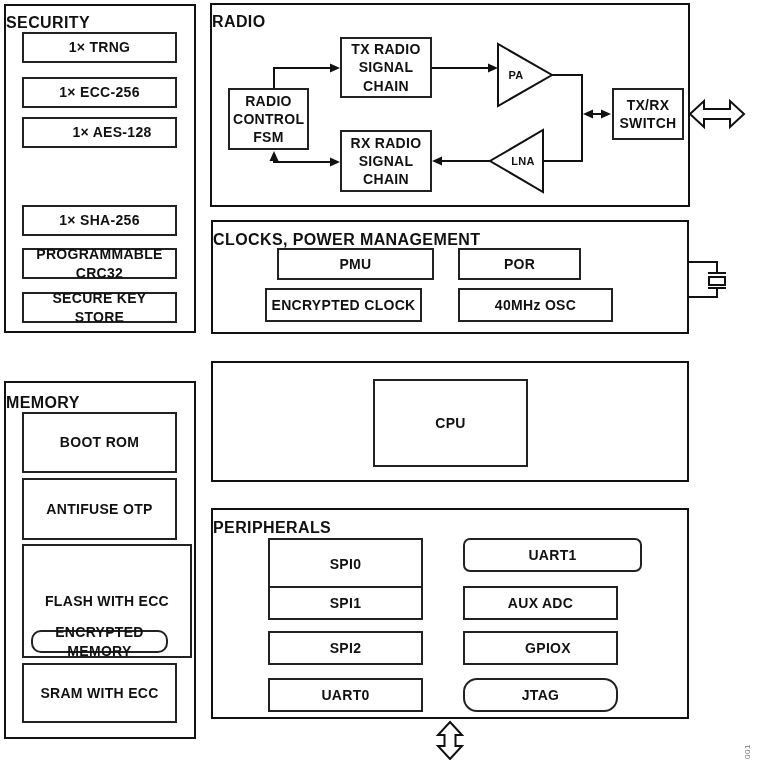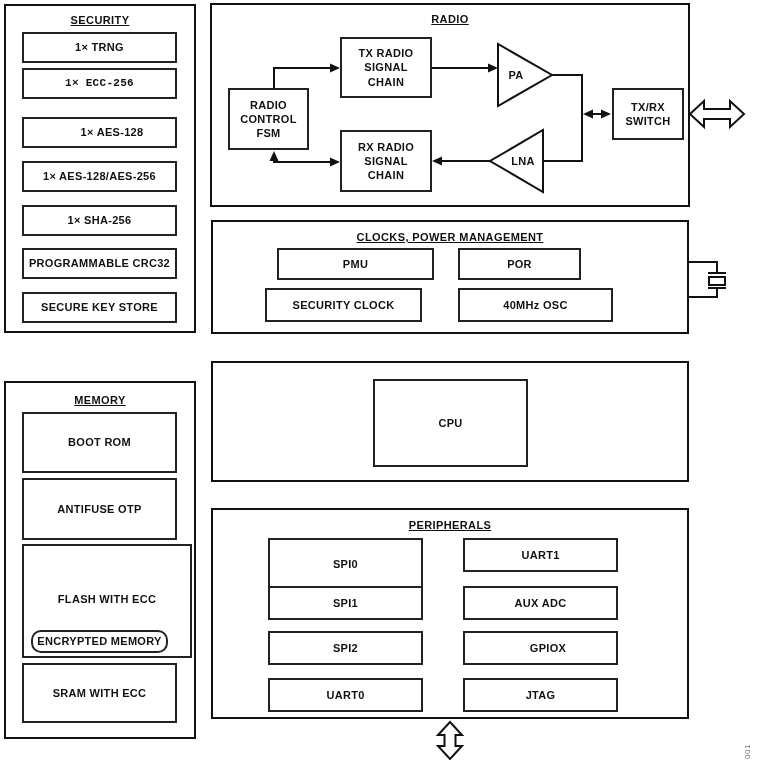--- a/index.html
+++ b/index.html
@@ -5,63 +5,62 @@
   html,body{margin:0;padding:0;background:#ffffff;}
   .canvas{
     position:relative;width:760px;height:760px;background:#ffffff;overflow:hidden;
     font-family:"Liberation Sans",sans-serif;font-weight:bold;color:#111;
     -webkit-font-smoothing:antialiased;
   }
   .sec{position:absolute;border:2px solid #111;background:#fff;box-sizing:border-box;}
   .box{
     position:absolute;border:2px solid #222;background:#fff;box-sizing:border-box;
     display:flex;align-items:center;justify-content:center;text-align:center;
-    font-size:11px;letter-spacing:.3px;line-height:1.3;padding:0 4px;
+    font-size:14px;letter-spacing:.3px;line-height:1.3;padding:0 4px;
   }
   .title{
-    position:absolute;left:0;right:0;text-align:center;
-    font-size:11px;letter-spacing:.4px;text-decoration:underline;
+    position:absolute;left:0;right:0;text-align:left;
+    font-size:16px;letter-spacing:.4px;
   }
   .overlay{position:absolute;left:0;top:0;pointer-events:none;}
   .overlay text{font-family:"Liberation Sans",sans-serif;font-weight:bold;font-size:11px;fill:#111;letter-spacing:.3px;}
   .figcode{
     position:absolute;left:743px;top:731px;height:28px;
     writing-mode:vertical-rl;transform:rotate(180deg);
     font-size:8px;font-weight:normal;color:#707070;letter-spacing:.5px;
   }
 </style>
 </head>
 <body>
 
 <div class="canvas">
 
   <div class="sec" style="left:4px;top:4px;width:192px;height:329px;">
     <div class="title" style="top:8px;">SECURITY</div>
     <div class="box" style="left:16px;top:26px;width:155px;height:31px;">1× TRNG</div>
-    <div class="box" style="left:16px;top:62px;width:155px;height:31px;font-family:Liberation Mono, monospace;">1× ECC-256</div>
+    <div class="box" style="left:16px;top:71px;width:155px;height:31px;">1× ECC-256</div>
     <div class="box" style="left:16px;top:111px;width:155px;height:31px;padding-left:29px;">1× AES-128</div>
-    <div class="box" style="left:16px;top:155px;width:155px;height:31px;">1× AES-128/AES-256</div>
     <div class="box" style="left:16px;top:199px;width:155px;height:31px;">1× SHA-256</div>
     <div class="box" style="left:16px;top:242px;width:155px;height:31px;">PROGRAMMABLE CRC32</div>
     <div class="box" style="left:16px;top:286px;width:155px;height:31px;">SECURE KEY STORE</div>
   </div>
 
   <div class="sec" style="left:210px;top:3px;width:480px;height:204px;">
     <div class="title" style="top:8px;">RADIO</div>
     <div class="box" style="left:16px;top:83px;width:81px;height:62px;">RADIO CONTROL FSM</div>
     <div class="box" style="left:128px;top:32px;width:92px;height:61px;">TX RADIO SIGNAL CHAIN</div>
     <div class="box" style="left:128px;top:125px;width:92px;height:62px;">RX RADIO SIGNAL CHAIN</div>
     <div class="box" style="left:400px;top:83px;width:72px;height:52px;">TX/RX SWITCH</div>
   </div>
 
   <div class="sec" style="left:211px;top:220px;width:478px;height:114px;">
     <div class="title" style="top:9px;">CLOCKS, POWER MANAGEMENT</div>
     <div class="box" style="left:64px;top:26px;width:157px;height:32px;">PMU</div>
     <div class="box" style="left:245px;top:26px;width:123px;height:32px;">POR</div>
-    <div class="box" style="left:52px;top:66px;width:157px;height:34px;">SECURITY CLOCK</div>
+    <div class="box" style="left:52px;top:66px;width:157px;height:34px;">ENCRYPTED CLOCK</div>
     <div class="box" style="left:245px;top:66px;width:155px;height:34px;">40MHz OSC</div>
   </div>
 
   <div class="sec" style="left:4px;top:361px;width:192px;height:358px;margin-top:20px;">
     <div class="title" style="top:11px;">MEMORY</div>
     <div class="box" style="left:16px;top:29px;width:155px;height:61px;">BOOT ROM</div>
     <div class="box" style="left:16px;top:95px;width:155px;height:62px;">ANTIFUSE OTP</div>
     <div class="box" style="left:16px;top:161px;width:170px;height:114px;align-items:flex-start;">
       <span style="position:absolute;left:0;right:0;top:46px;text-align:center;">FLASH WITH ECC</span>
       <span class="box" style="left:7px;top:84px;width:137px;height:23px;border-radius:10px;">ENCRYPTED MEMORY</span>
@@ -72,24 +71,24 @@
   <div class="sec" style="left:211px;top:361px;width:478px;height:121px;">
     <div class="box" style="left:160px;top:16px;width:155px;height:88px;">CPU</div>
   </div>
 
   <div class="sec" style="left:211px;top:508px;width:478px;height:211px;">
     <div class="title" style="top:9px;">PERIPHERALS</div>
     <div class="box" style="left:55px;top:28px;width:155px;height:52px;">SPI0</div>
     <div class="box" style="left:55px;top:76px;width:155px;height:34px;">SPI1</div>
     <div class="box" style="left:55px;top:121px;width:155px;height:34px;">SPI2</div>
     <div class="box" style="left:55px;top:168px;width:155px;height:34px;">UART0</div>
-    <div class="box" style="left:250px;top:28px;width:155px;height:34px;">UART1</div>
+    <div class="box" style="left:250px;top:28px;width:179px;height:34px;border-radius:7px;">UART1</div>
     <div class="box" style="left:250px;top:76px;width:155px;height:34px;">AUX ADC</div>
     <div class="box" style="left:250px;top:121px;width:155px;height:34px;padding-left:19px;">GPIOX</div>
-    <div class="box" style="left:250px;top:168px;width:155px;height:34px;">JTAG</div>
+    <div class="box" style="left:250px;top:168px;width:155px;height:34px;border-radius:14px;">JTAG</div>
   </div>
 
   <svg class="overlay" width="760" height="760" viewBox="0 0 760 760">
     <g stroke="#111" stroke-width="2" fill="none">
       <path d="M274 88 L274 68 L331 68"></path>
       <path d="M274 160 L274 162 L331 162"></path>
       <path d="M432 68 L489 68"></path>
       <path d="M552 75 L582 75 L582 161 L543 161"></path>
       <path d="M490 161 L441 161"></path>
       <path d="M590 114 L604 114"></path>

